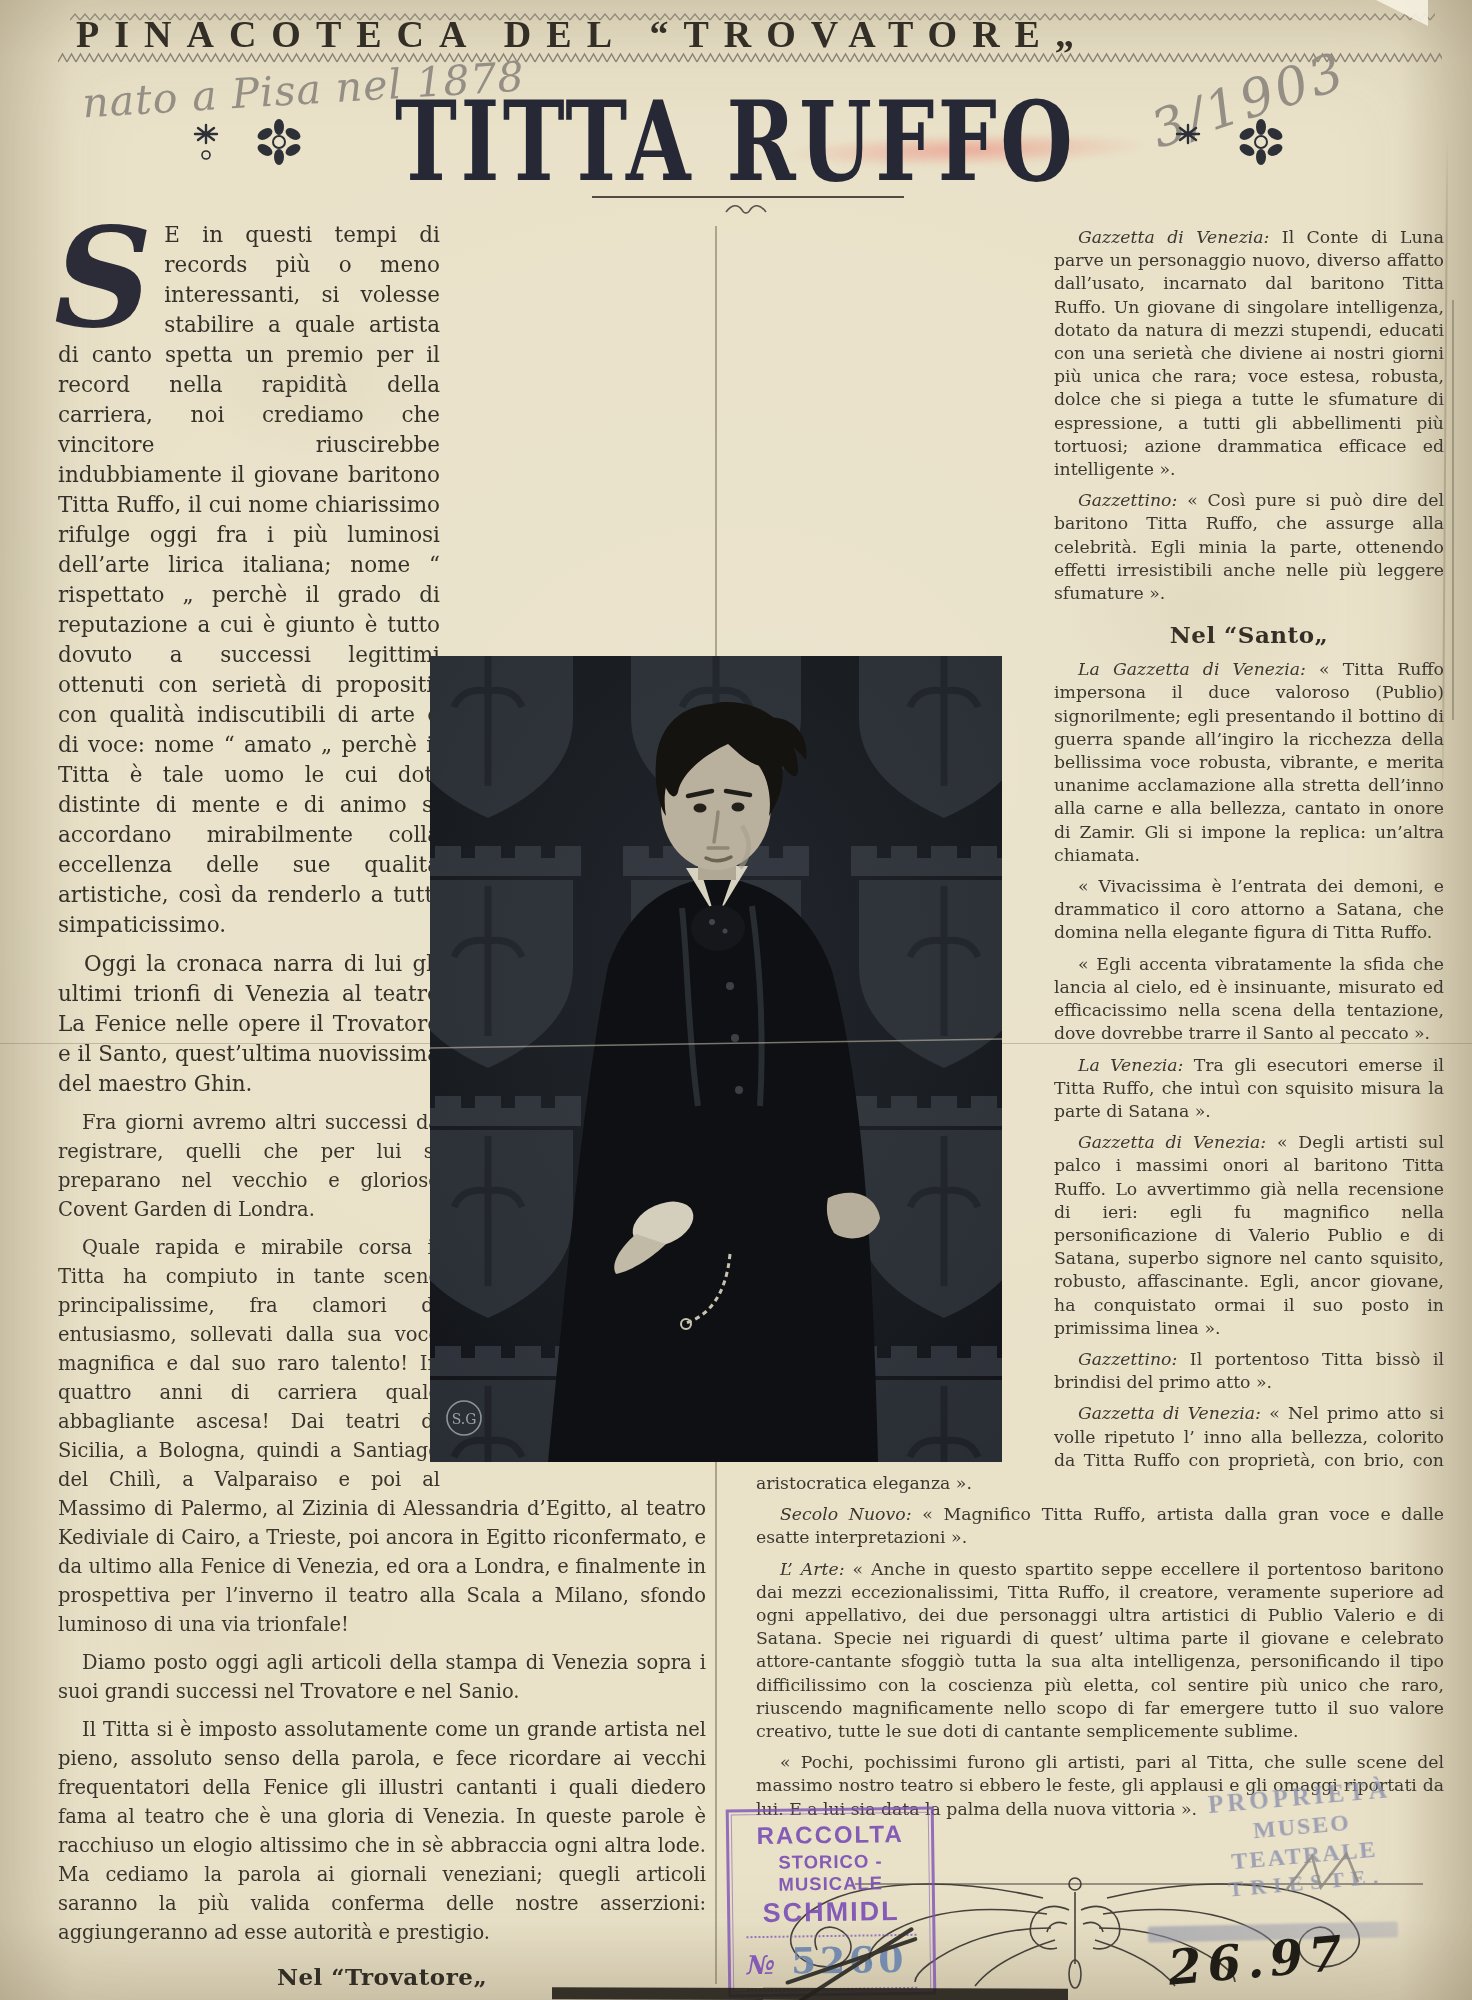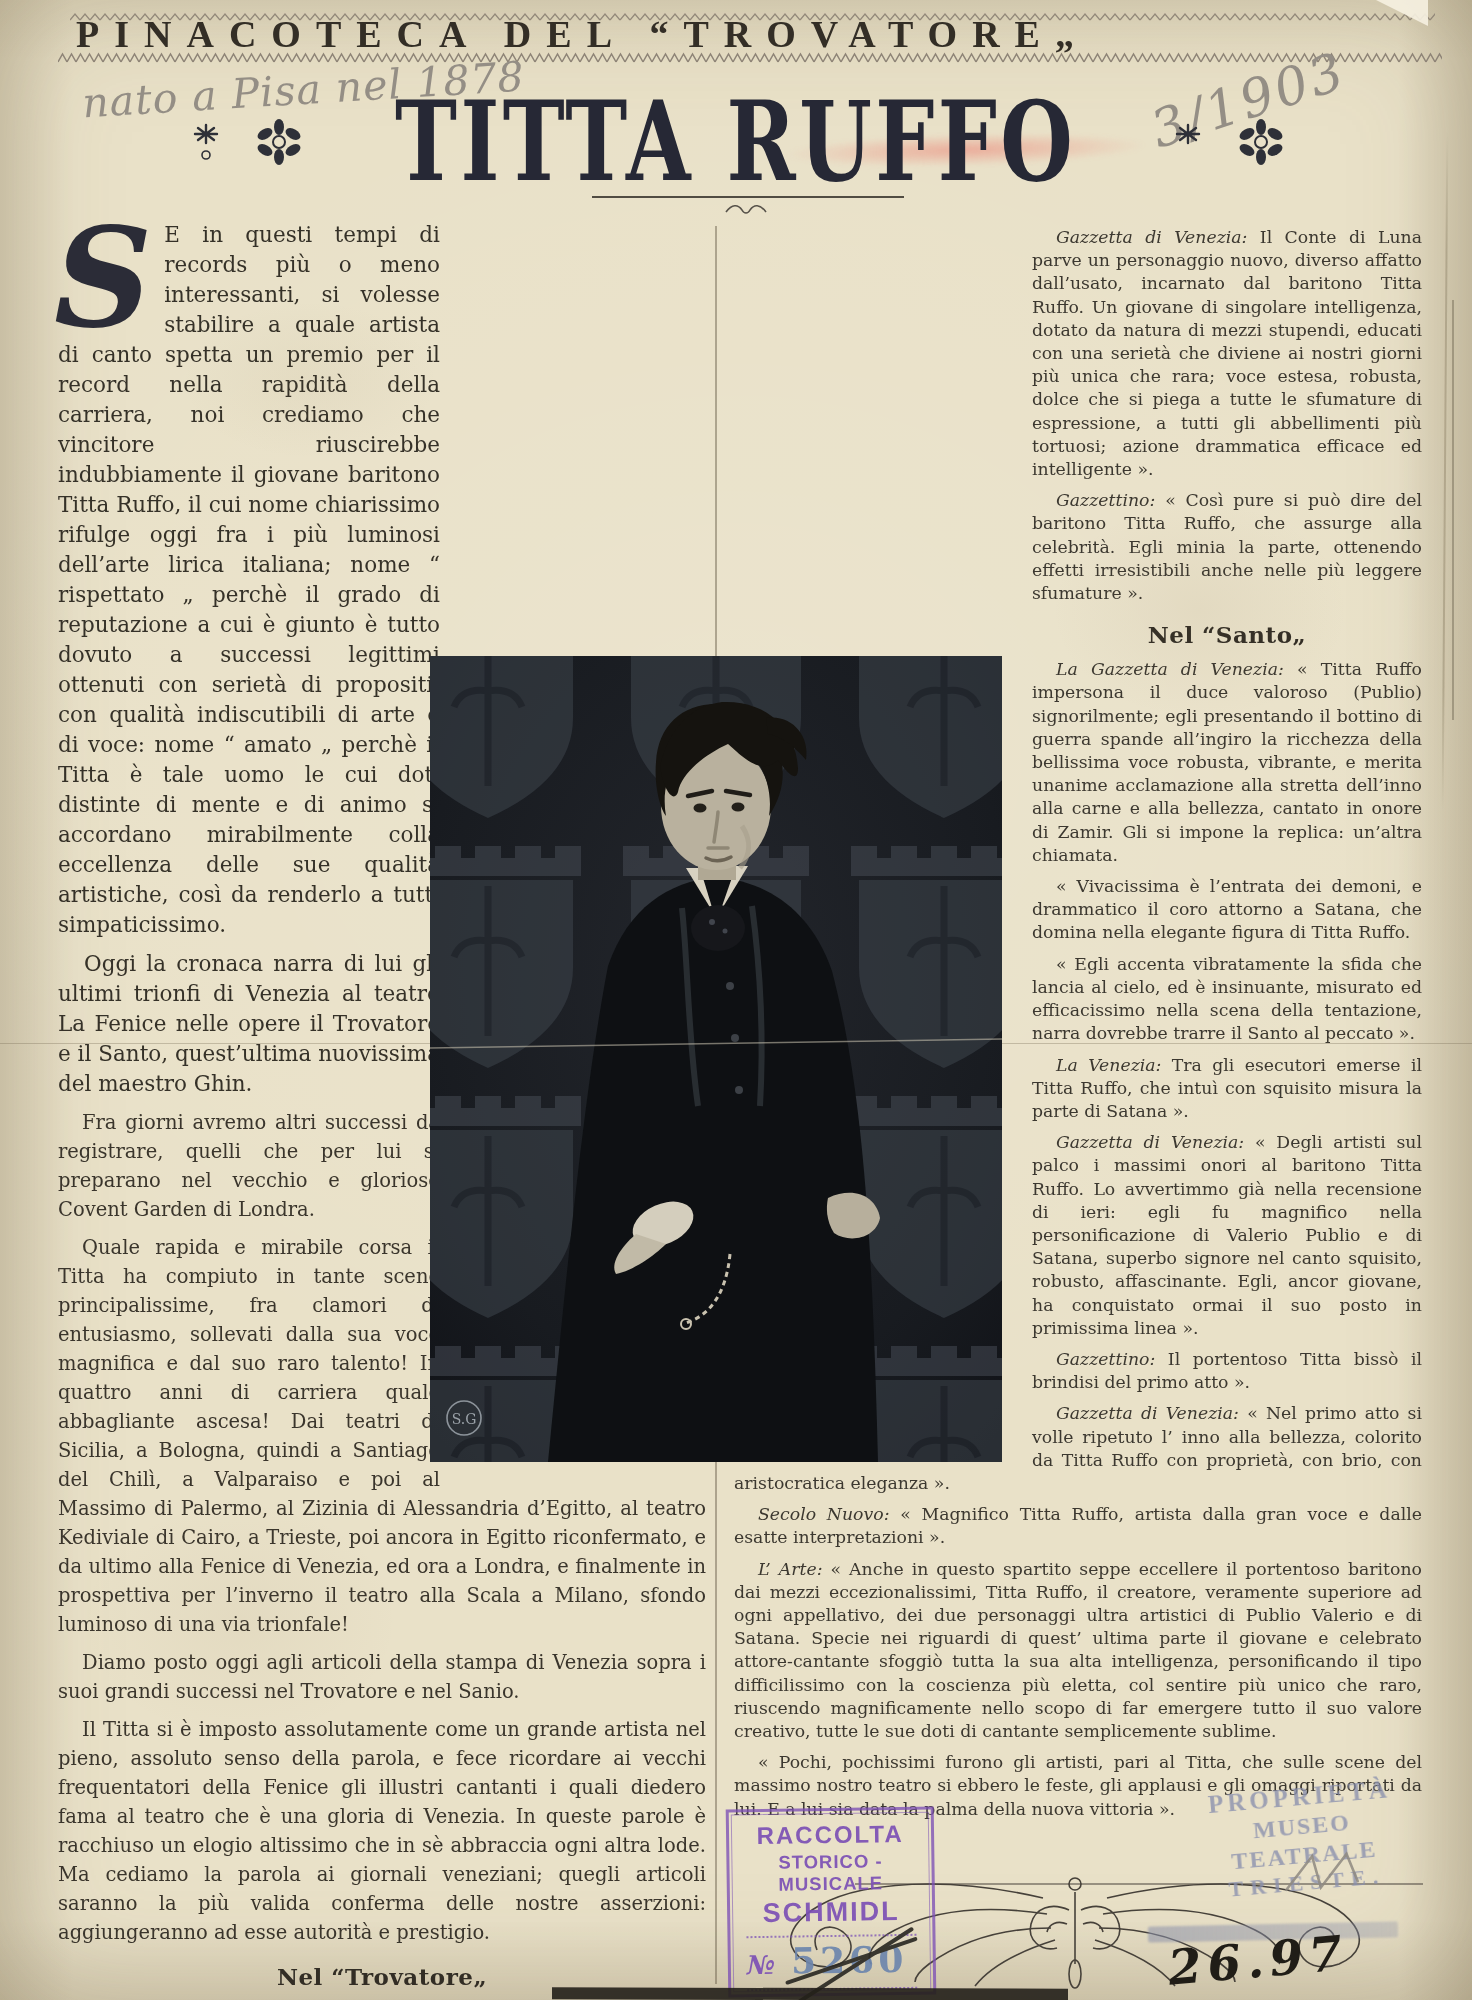--- a/index.html
+++ b/index.html
@@ -38,21 +38,21 @@
   .pink-smudge{position:absolute;left:788px;top:134px;width:356px;height:32px;
     background:radial-gradient(ellipse at 50% 50%, rgba(236,120,108,.50), rgba(236,120,108,0) 72%);
     filter:blur(2px);transform:rotate(-1.5deg);}
   .title-rule{position:absolute;left:592px;top:196px;width:312px;height:0;
     border-top:2.5px solid #514c42;}
   .title-orn-small{position:absolute;left:724px;top:202px;}
   
   .col{position:absolute;text-align:justify;}
   .col p{margin:0 0 9px 0;}
   .col-left{left:58px;top:220px;width:648px;}
-  .col-right{left:734px;top:226px;width:688px;}
+  .col-right{left:756px;top:226px;width:688px;}
   .intro{font-size:21.5px;line-height:30px;color:#353128;}
   .intro p{text-indent:26px;}
   .intro p.first{text-indent:0;}
   .mid{font-size:19.5px;line-height:29px;}
   .mid p{text-indent:24px;}
   .rq{font-size:17.3px;line-height:23.2px;color:#3c3830;}
   .rq p{text-indent:24px;margin-bottom:8px;}
   .sec-head{font-family:"DejaVu Serif", serif;font-weight:700;font-size:23px;
     text-align:center;margin:16px 0 10px 0;color:#322d25;letter-spacing:.5px;}
   .src{font-style:italic;}
@@ -213,21 +213,21 @@
   <div class="col col-right">
     <div class="cut-right"></div>
     <div class="rq">
       <p><i class="src">Gazzetta di Venezia:</i><span>Il Conte di Luna parve un personaggio nuovo, diverso affatto dall’usato, incarnato dal baritono Titta Ruffo. Un giovane di singolare intelligenza, dotato da natura di mezzi stupendi, educati con una serietà che diviene ai nostri giorni più unica che rara; voce estesa, robusta, dolce che si piega a tutte le sfumature di espressione, a tutti gli abbellimenti più tortuosi; azione drammatica efficace ed intelligente ».</span></p>
       <p><i class="src">Gazzettino:</i><span>« Così pure si può dire del baritono Titta Ruffo, che assurge alla celebrità. Egli minia la parte, ottenendo effetti irresistibili anche nelle più leggere sfumature ».</span></p>
     </div>
     <h3 class="sec-head">Nel “Santo„</h3>
     <div class="rq">
       <p><i class="src">La Gazzetta di Venezia:</i><span>« Titta Ruffo impersona il duce valoroso (Publio) signorilmente; egli presentando il bottino di guerra spande all’ingiro la ricchezza della bellissima voce robusta, vibrante, e merita unanime acclamazione alla stretta dell’inno alla carne e alla bellezza, cantato in onore di Zamir. Gli si impone la replica: un’altra chiamata.</span></p>
       <p><i class="src"></i><span>« Vivacissima è l’entrata dei demoni, e drammatico il coro attorno a Satana, che domina nella elegante figura di Titta Ruffo.</span></p>
-      <p><i class="src"></i><span>« Egli accenta vibratamente la sfida che lancia al cielo, ed è insinuante, misurato ed efficacissimo nella scena della tentazione, narra dovrebbe trarre il Santo al peccato ».</span></p>
+      <p><i class="src"></i><span>« Egli accenta vibratamente la sfida che lancia al cielo, ed è insinuante, misurato ed efficacissimo nella scena della tentazione, dove dovrebbe trarre il Santo al peccato ».</span></p>
       <p><i class="src">La Venezia:</i><span>Tra gli esecutori emerse il Titta Ruffo, che intuì con squisito misura la parte di Satana ».</span></p>
       <p><i class="src">Gazzetta di Venezia:</i><span>« Degli artisti sul palco i massimi onori al baritono Titta Ruffo. Lo avvertimmo già nella recensione di ieri: egli fu magnifico nella personificazione di Valerio Publio e di Satana, superbo signore nel canto squisito, robusto, affascinante. Egli, ancor giovane, ha conquistato ormai il suo posto in primissima linea ».</span></p>
       <p><i class="src">Gazzettino:</i><span>Il portentoso Titta bissò il brindisi del primo atto ».</span></p>
       <p><i class="src">Gazzetta di Venezia:</i><span>« Nel primo atto si volle ripetuto l’ inno alla bellezza, colorito da Titta Ruffo con proprietà, con brio, con aristocratica eleganza ».</span></p>
       <p><i class="src">Secolo Nuovo:</i><span>« Magnifico Titta Ruffo, artista dalla gran voce e dalle esatte interpretazioni ».</span></p>
       <p><i class="src">L’ Arte:</i><span>« Anche in questo spartito seppe eccellere il portentoso baritono dai mezzi eccezionalissimi, Titta Ruffo, il creatore, veramente superiore ad ogni appellativo, dei due personaggi ultra artistici di Publio Valerio e di Satana. Specie nei riguardi di quest’ ultima parte il giovane e celebrato attore-cantante sfoggiò tutta la sua alta intelligenza, personificando il tipo difficilissimo con la coscienza più eletta, col sentire più unico che raro, riuscendo magnificamente nello scopo di far emergere tutto il suo valore creativo, tutte le sue doti di cantante semplicemente sublime.</span></p>
       <p><i class="src"></i><span>« Pochi, pochissimi furono gli artisti, pari al Titta, che sulle scene del massimo nostro teatro si ebbero le feste, gli applausi e gli omaggi riportati da lui. E a lui sia data la palma della nuova vittoria ».</span></p>
     </div>
   </div>
 

